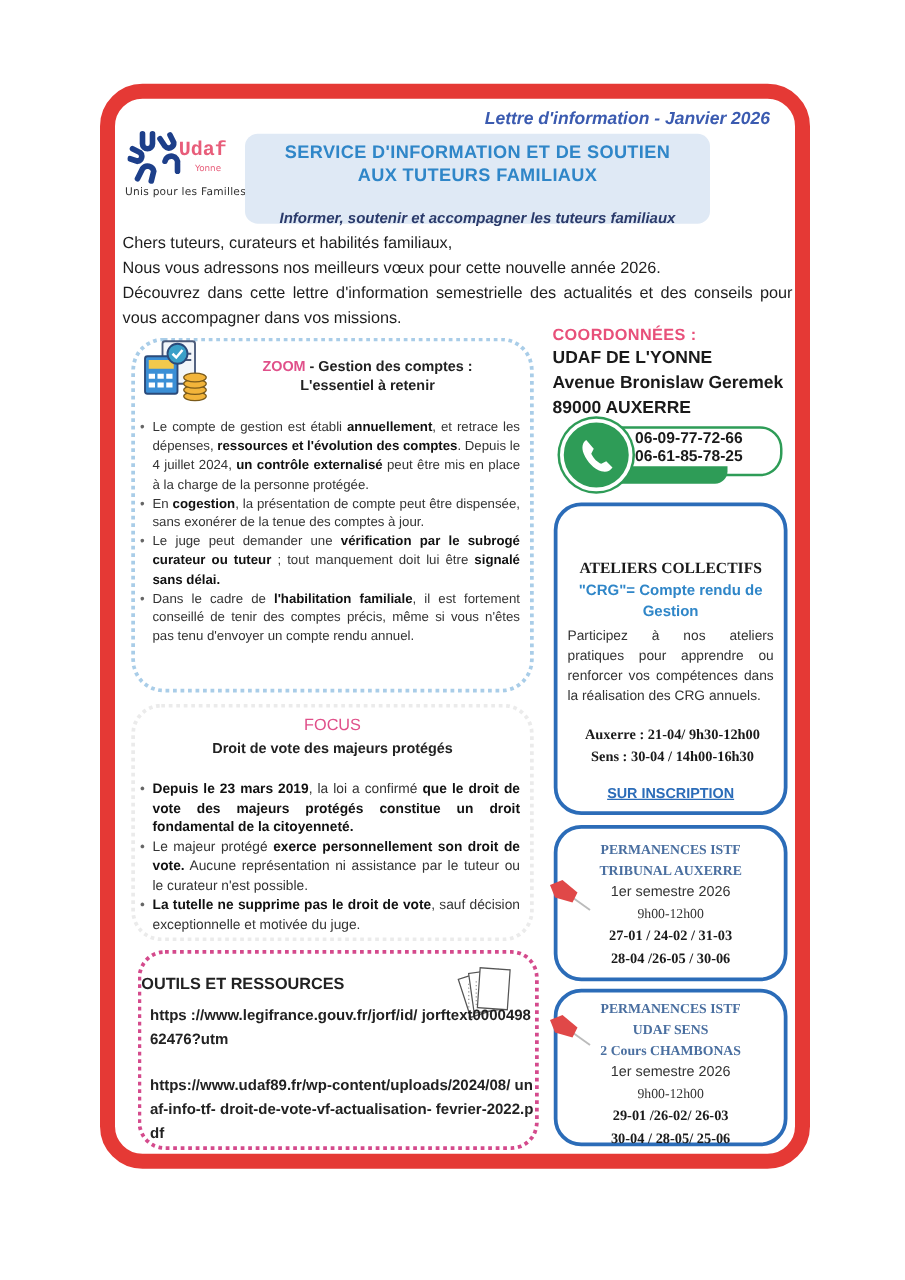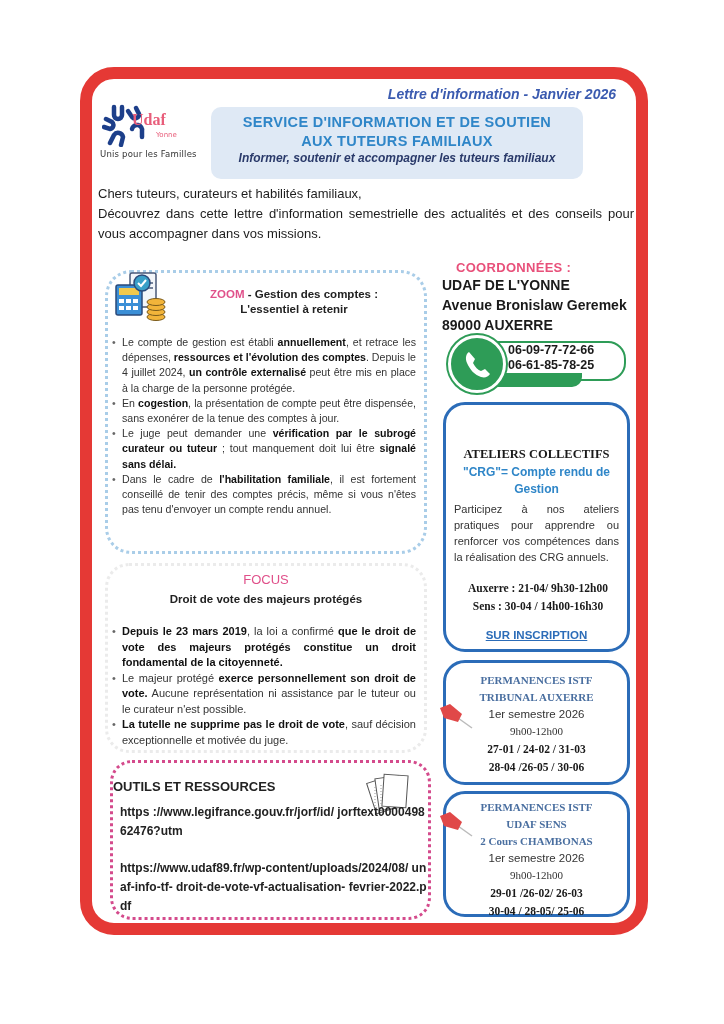--- a/index.html
+++ b/index.html
@@ -4,31 +4,31 @@
 <style>
   html, body { margin:0; padding:0; }
   body { width:724px; height:1024px; background:#ffffff; position:relative; overflow:hidden;
          font-family:"DejaVu Sans", sans-serif; color:#222; }
   .frame { position:absolute; left:80px; top:67px; width:568px; height:868px;
            box-sizing:border-box; border:12px solid #e53935; border-radius:34px; background:#fff; }
   .letter-title { position:absolute; left:368px; top:86px; width:248px; text-align:right;
                   font-family:"Liberation Sans", sans-serif; font-style:italic; font-weight:bold;
                   font-size:14px; color:#3b5bb0; }
   .logo { position:absolute; left:100px; top:103px; width:110px; height:64px; }
-  .logo .brand { position:absolute; left:32px; top:8px; font-family:Liberation Serif, serif;
+  .logo .brand { position:absolute; left:43px; top:8px; font-family:Liberation Mono, monospace;
                  font-weight:bold; font-size:16px; color:#e85d7a; }
   .logo .sub { position:absolute; left:56px; top:28px; font-size:7px; color:#e85d7a; }
   .logo .tagline { position:absolute; left:0; top:46px; font-size:8.5px; color:#333; letter-spacing:0.2px; }
-  .banner { position:absolute; left:211px; top:107px; width:372px; height:72px; border-radius:10px;
+  .banner { position:absolute; left:196px; top:107px; width:372px; height:72px; border-radius:10px;
             background:#dfe9f5; text-align:center; }
   .banner .t1, .banner .t2 { font-family:"Liberation Sans", sans-serif; font-weight:bold;
             font-size:14.5px; color:#2f86c8; line-height:19px; letter-spacing:0.3px; }
   .banner .t1 { padding-top:6px; }
   .banner .t3 { font-family:"Liberation Sans", sans-serif; font-weight:bold; font-style:italic;
-                font-size:12px; color:#2a3a6a; margin-top:0; }
+                font-size:12px; color:#2a3a6a; margin-top:16px; }
   .intro { position:absolute; left:98px; top:184px; width:536px; font-size:13px; line-height:20px;
            color:#1e1e1e; text-align:justify; font-family:"Liberation Sans", sans-serif; }
   .intro p { margin:0; }
   .box { position:absolute; box-sizing:border-box; }
   .zoom-box { left:105px; top:270px; width:322px; height:284px; border:3px dotted #a9cde8; border-radius:26px; }
   .zoom-title { position:absolute; left:70px; top:14px; width:232px; text-align:center;
                 font-family:"Liberation Sans", sans-serif; font-weight:bold; font-size:11.5px; line-height:15px; }
   .zoom-title .hl { color:#e0508a; }
   .bullets { position:absolute; font-family:"Liberation Sans", sans-serif; font-size:10.6px; line-height:15.2px;
              text-align:justify; color:#333; margin:0; padding:0; list-style:none; }
@@ -41,21 +41,21 @@
                  font-family:"Liberation Sans", sans-serif; font-size:13px; }
   .focus-sub { position:absolute; left:0; top:27px; width:100%; text-align:center;
                font-family:"Liberation Sans", sans-serif; font-weight:bold; font-size:11.5px; color:#222; }
   .focus-box .bullets { left:14px; top:58px; width:294px; font-size:11px; line-height:15.5px; }
   .tools-box { left:110px; top:760px; width:321px; height:160px; border:3px dotted #d44a8c; border-radius:22px; }
   .tools-title { position:absolute; left:0; top:16px; width:260px; text-align:left;
                  font-family:"Liberation Sans", sans-serif; font-weight:bold; font-size:13px; color:#222; }
   .tools-link { position:absolute; left:7px; font-family:"Liberation Sans", sans-serif; font-weight:bold;
                 font-size:12px; line-height:19px; color:#222; width:308px; word-break:break-all; }
   .coord { position:absolute; left:442px; top:260px; width:196px; font-family:"Liberation Sans", sans-serif; }
-  .coord .lbl { color:#e8507a; font-size:13px; font-weight:bold; letter-spacing:0.3px;margin-left:14px; }
+  .coord .lbl { color:#e8507a; font-size:13px; font-weight:bold; letter-spacing:0.3px; }
   .coord .line { font-weight:bold; font-size:14px; color:#1a1a1a; line-height:20px; }
   .phone { position:absolute; left:448px; top:335px; width:176px; height:58px; }
   .phone .pill { position:absolute; left:24px; top:6px; width:150px; height:36px; border:2px solid #2e9c57;
                  border-radius:0 18px 18px 0; background:#fff; }
   .phone .pill-bottom { position:absolute; left:24px; top:38px; width:110px; height:14px; background:#2e9c57;
                  border-radius:0 0 10px 0; }
   .phone .circle { position:absolute; left:0; top:0; width:52px; height:52px; border-radius:50%;
                    background:#2e9c57; border:3px solid #fff; box-shadow:0 0 0 2px #2e9c57; }
   .phone .nums { position:absolute; left:60px; top:8px; font-family:"Liberation Sans", sans-serif; font-weight:bold;
                  font-size:12.5px; line-height:14.5px; color:#1a1a1a; }
@@ -101,20 +101,21 @@
 </div>
 
 <div class="banner">
   <div class="t1">SERVICE D'INFORMATION ET DE SOUTIEN</div>
   <div class="t2">AUX TUTEURS FAMILIAUX</div>
   <div class="t3">Informer, soutenir et accompagner les tuteurs familiaux</div>
 </div>
 
 <div class="intro">
   <p>Chers tuteurs, curateurs et habilités familiaux,</p>
+  <p>Nous vous adressons nos meilleurs vœux pour cette nouvelle année 2026.</p>
   <p>Découvrez dans cette lettre d'information semestrielle des actualités et des conseils pour vous accompagner dans vos missions.</p>
 </div>
 
 <div class="box zoom-box">
   <svg width="54" height="52" viewBox="0 0 54 52" style="position:absolute;left:6px;top:-2px;">
     <rect x="16" y="2" width="26" height="34" rx="2" fill="#f3f6fa" stroke="#4a5a7a" stroke-width="1.5"></rect>
     <line x1="34" y1="12" x2="39" y2="12" stroke="#4a5a7a" stroke-width="1.5"></line>
     <line x1="34" y1="17" x2="39" y2="17" stroke="#4a5a7a" stroke-width="1.5"></line>
     <rect x="2" y="14" width="26" height="30" rx="2" fill="#3b8fd6" stroke="#2a4a7a" stroke-width="1.5"></rect>
     <rect x="5" y="17" width="20" height="7" fill="#f2c94c"></rect>

